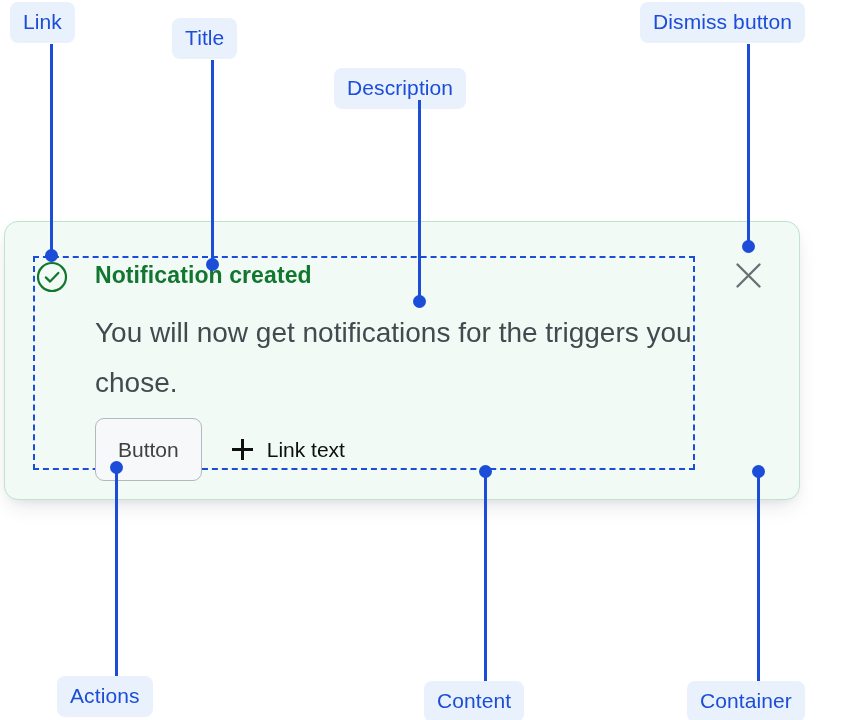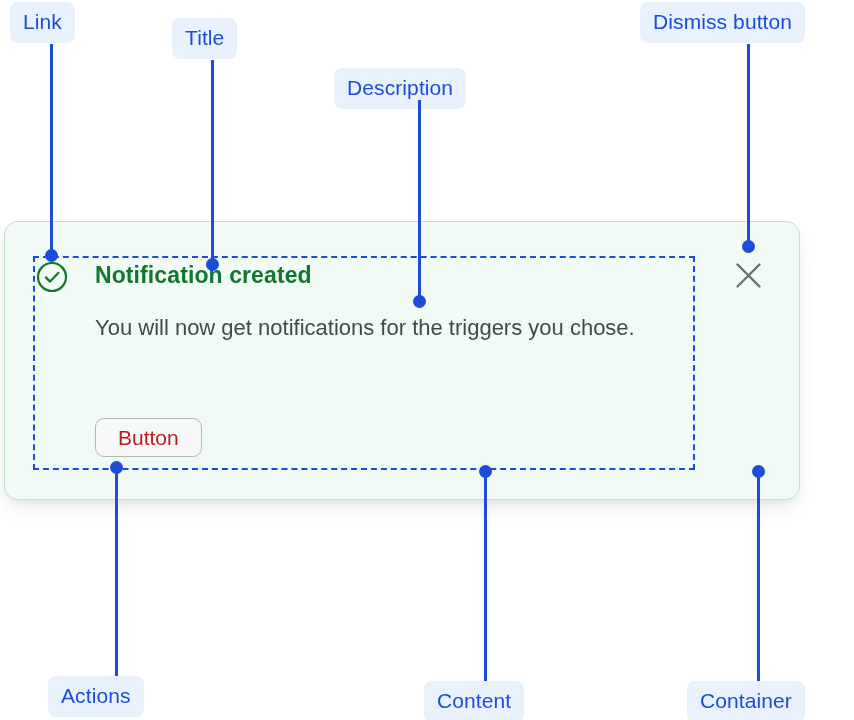--- a/index.html
+++ b/index.html
@@ -90,42 +90,42 @@
     letter-spacing: 0.1px;
     line-height: 1.3;
     text-align: right;
   }
 
   .notif-desc {
     position: absolute;
     left: 95px;
     top: 308px;
     width: 600px;
-    font-size: 22px;
+    font-size: 28px;
     color: #44494f;
     line-height: 1.78;
   }
 
   
   .actions-row {
     position: absolute;
     left: 95px;
     top: 418px;
     display: flex;
     align-items: center;
     gap: 30px;
   }
   .action-button {
     font-family: "Liberation Sans", sans-serif;
     background: #f7f8f9;
     border: 1px solid #b3b8bd;
     border-radius: 9px;
-    color: #b91c1c;
+    color: #404040;
     font-size: 21px;
-    padding: 8px 22px;
+    padding: 20px 22px;
     line-height: 1;
     cursor: pointer;
   }
   .action-link {
     display: flex;
     align-items: center;
     gap: 14px;
     color: #0d0f11;
     font-size: 21px;
     cursor: pointer;
@@ -174,20 +174,24 @@
     <path d="M9.8 16.4 L14.1 20.6 L22.3 11.9" stroke="#11762f" stroke-width="2.2" stroke-linecap="round" stroke-linejoin="round" fill="none"></path>
   </svg>
 </span>
 
 <div class="notif-title">Notification created</div>
 
 <div class="notif-desc">You will now get notifications for the triggers you chose.</div>
 
 <div class="actions-row">
   <button class="action-button">Button</button>
+  <span class="action-link">
+    <span class="plus-icon"></span>
+    <span>Link text</span>
+  </span>
 </div>
 
 <button class="dismiss-button">
   <span>
     <svg width="33" height="33" viewBox="0 0 33 33" fill="none">
       <path d="M5.5 5.5 L27.5 27.5 M27.5 5.5 L5.5 27.5" stroke="#6b7076" stroke-width="2.4" stroke-linecap="round"></path>
     </svg>
   </span>
 </button>
 
@@ -200,21 +204,21 @@
 <div class="anno-dot" style="left:206px; top:258px;"></div>
 
 <div class="anno-pill" style="left:334px; top:68px;">Description</div>
 <div class="anno-line" style="left:418px; top:100px; height:198px;"></div>
 <div class="anno-dot" style="left:413px; top:295px;"></div>
 
 <div class="anno-pill" style="left:640px; top:2px;text-align:right;">Dismiss button</div>
 <div class="anno-line" style="left:747px; top:44px; height:202px;"></div>
 <div class="anno-dot" style="left:742px; top:240px;"></div>
 
-<div class="anno-pill" style="left:48px; top:676px;">Actions</div>
+<div class="anno-pill" style="left:57px; top:676px;">Actions</div>
 <div class="anno-line" style="left:115px; top:470px; height:206px;"></div>
 <div class="anno-dot" style="left:110px; top:461px;"></div>
 
 <div class="anno-pill" style="left:424px; top:681px;">Content</div>
 <div class="anno-line" style="left:484px; top:474px; height:207px;"></div>
 <div class="anno-dot" style="left:479px; top:465px;"></div>
 
 <div class="anno-pill" style="left:687px; top:681px;">Container</div>
 <div class="anno-line" style="left:757px; top:474px; height:207px;"></div>
 <div class="anno-dot" style="left:752px; top:465px;"></div>

